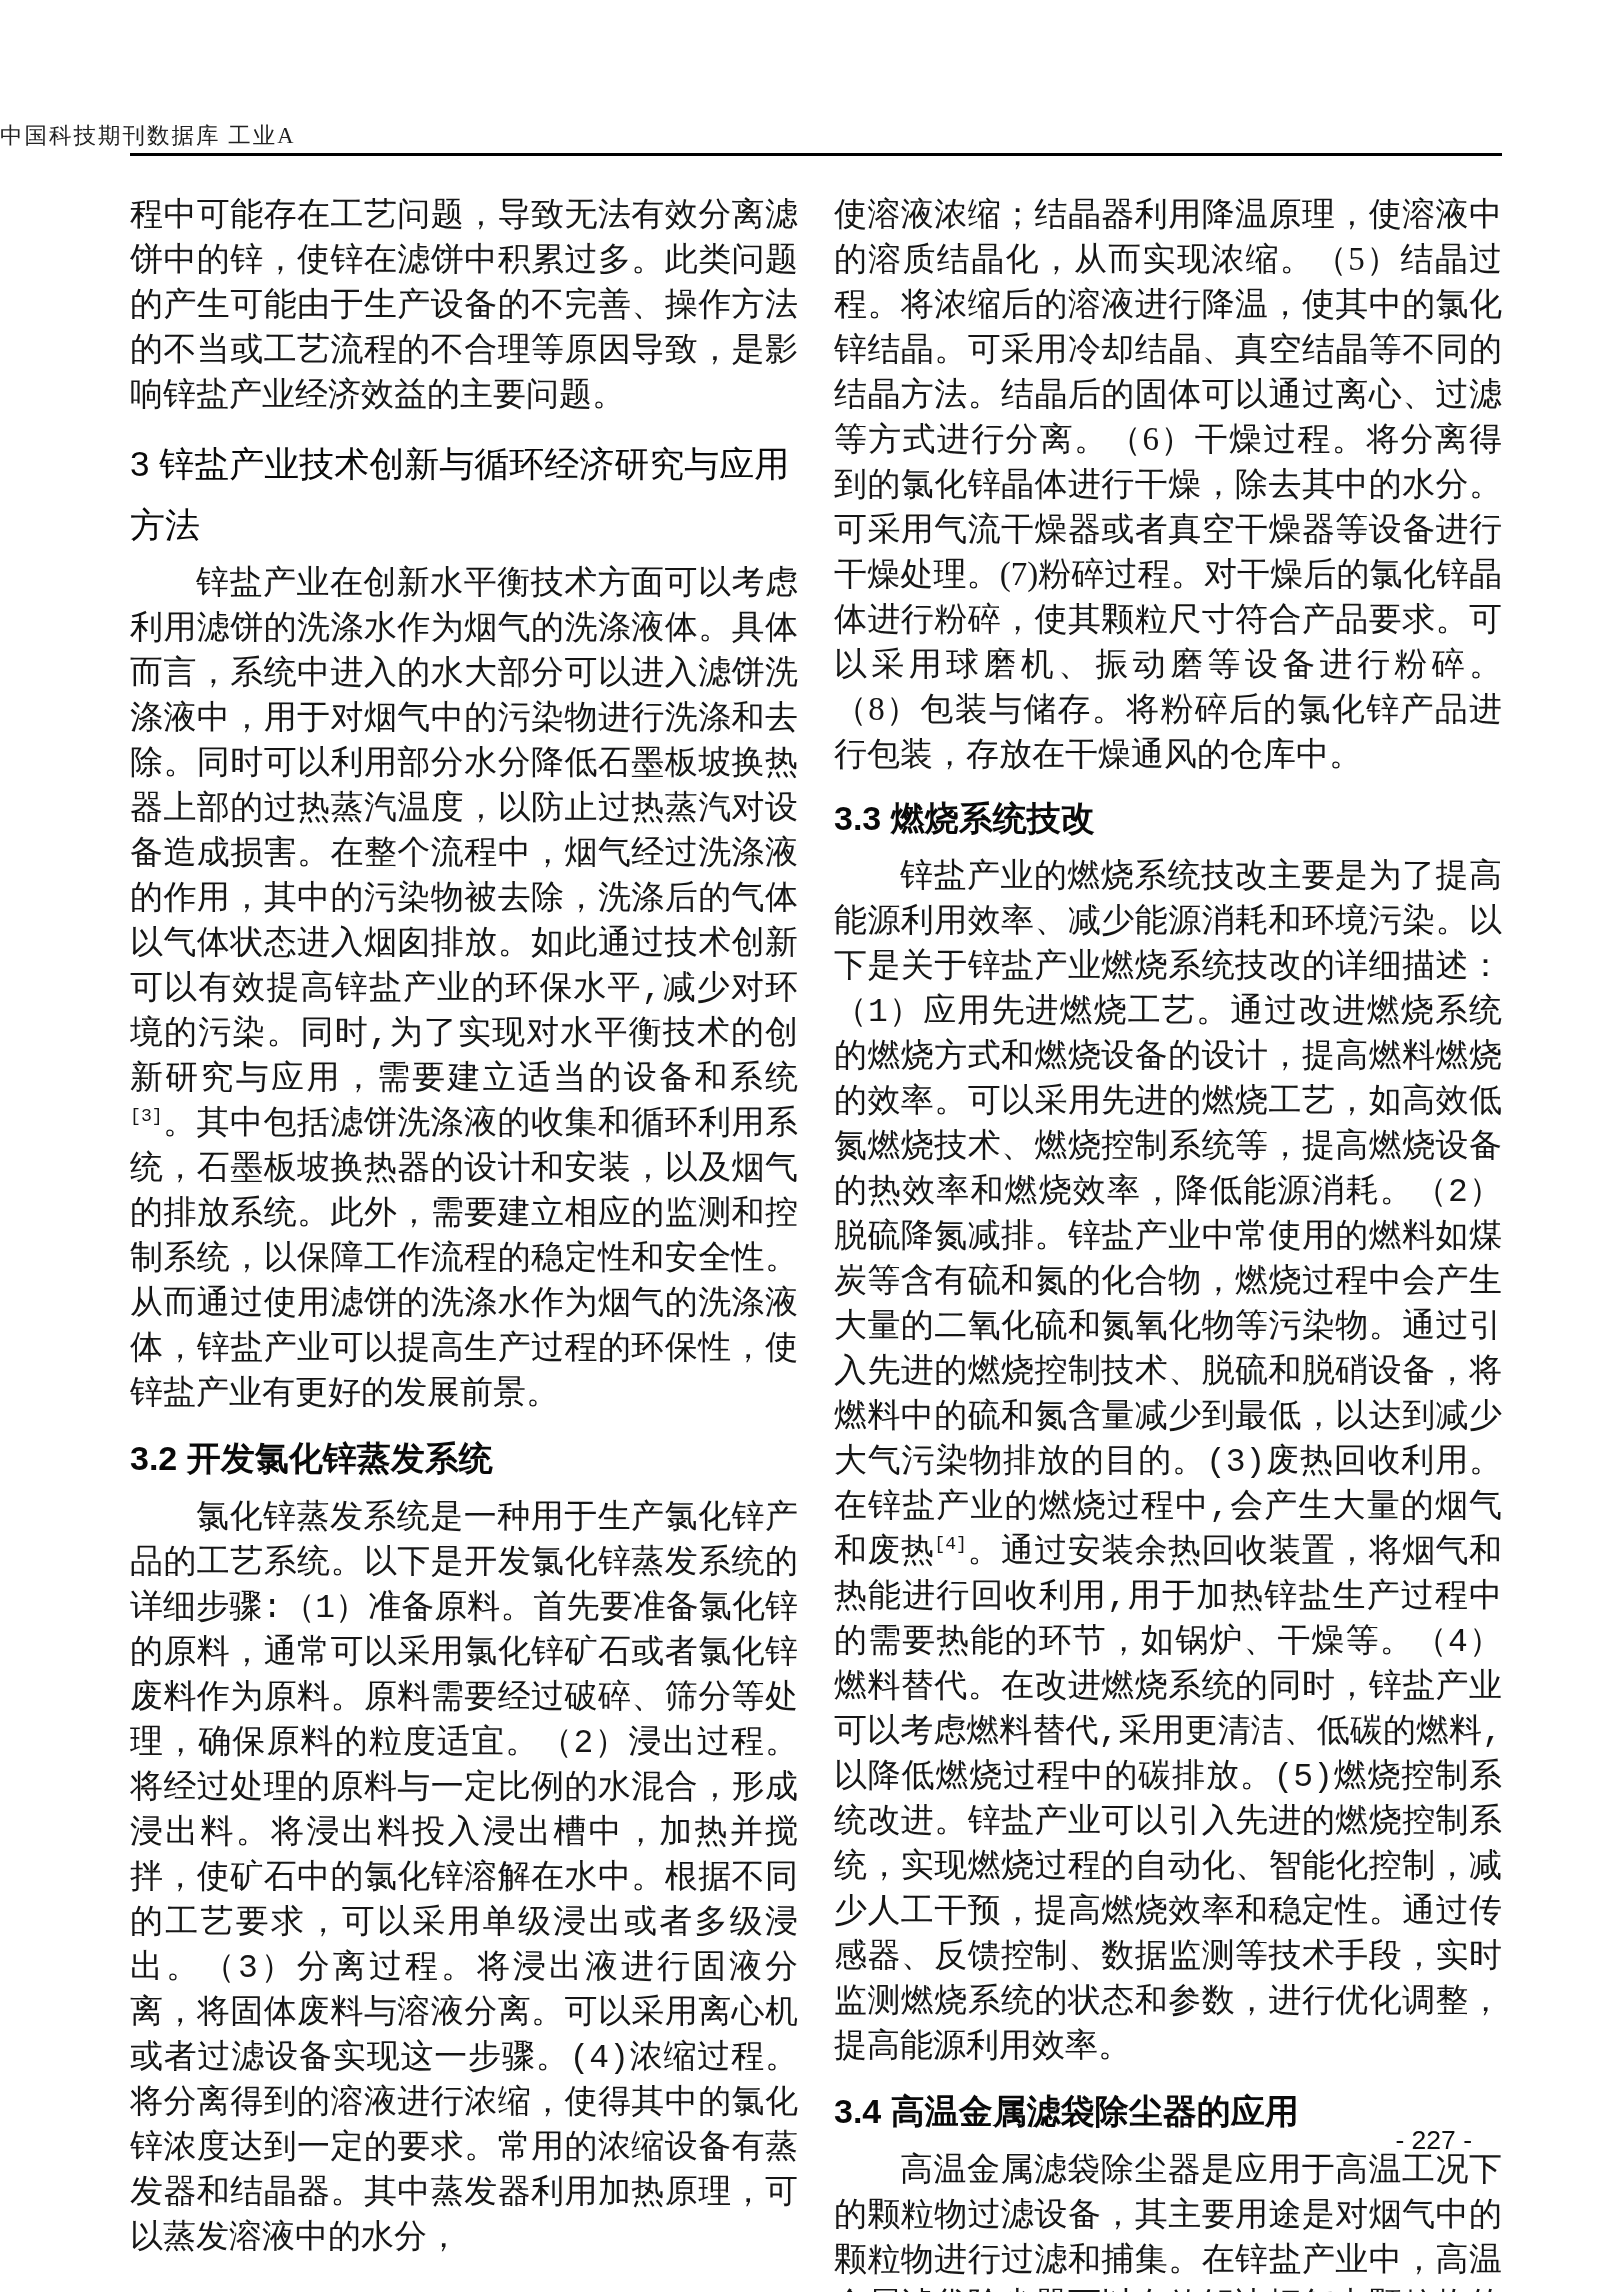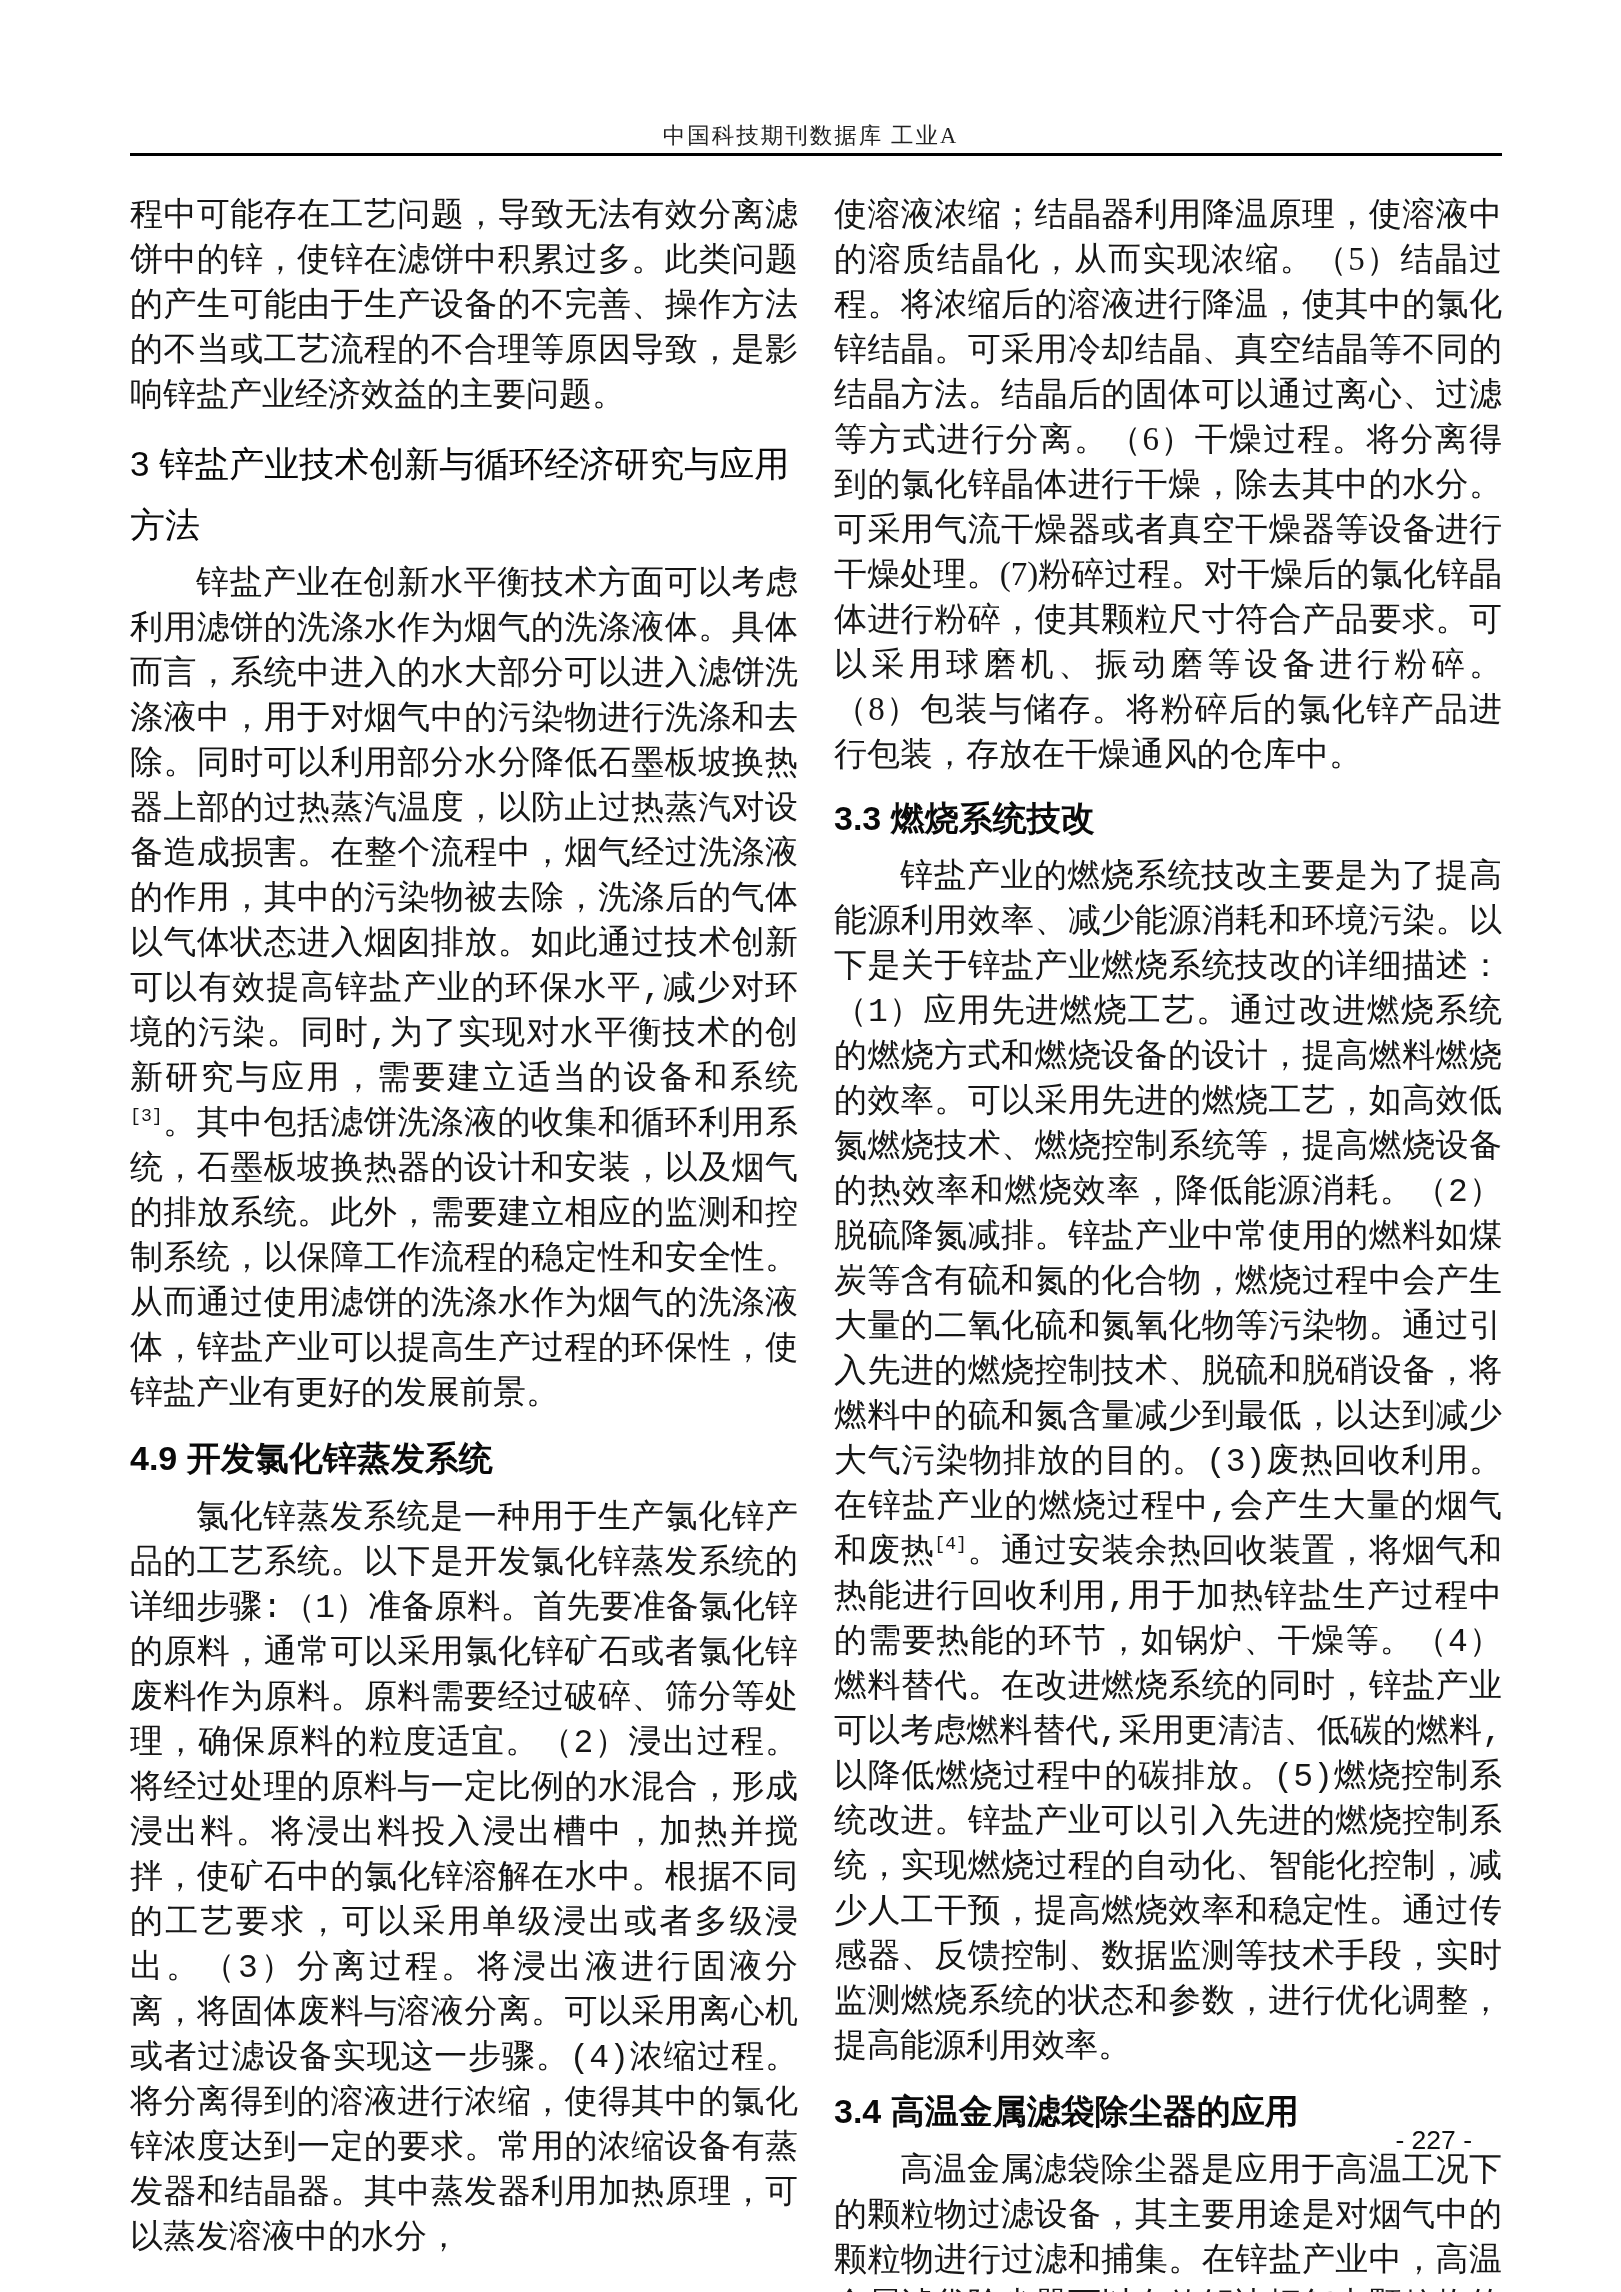--- a/index.html
+++ b/index.html
@@ -13,21 +13,21 @@
     height: 2293px;
     font-family: "Liberation Serif", "DejaVu Serif", serif;
     color: #161616;
     overflow: hidden;
   }
   .header-title {
     position: absolute;
     top: 120px;
     left: 0;
     width: 1621px;
-    text-align: center;
+    text-align: left;
     font-size: 22.5px;
     letter-spacing: 2px;
     color: #222;
   }
   .header-rule {
     position: absolute;
     top: 153px;
     left: 130px;
     width: 1372px;
     height: 0;
@@ -85,21 +85,21 @@
 <body>
 
 <div class="header-title">中国科技期刊数据库 工业A</div>
 
 <div class="header-rule"></div>
 
 <div class="col col-left">
     <div class="blk p"><span>程中可能存在工艺问题，导致无法有效分离滤饼中的锌，使锌在滤饼中积累过多。此类问题的产生可能由于生产设备的不完善、操作方法的不当或工艺流程的不合理等原因导致，是影响锌盐产业经济效益的主要问题。</span></div>
     <div class="blk h1"><span>3 锌盐产业技术创新与循环经济研究与应用方法</span></div>
     <div class="blk p indent"><span>锌盐产业在创新水平衡技术方面可以考虑利用滤饼的洗涤水作为烟气的洗涤液体。具体而言，系统中进入的水大部分可以进入滤饼洗涤液中，用于对烟气中的污染物进行洗涤和去除。同时可以利用部分水分降低石墨板坡换热器上部的过热蒸汽温度，以防止过热蒸汽对设备造成损害。在整个流程中，烟气经过洗涤液的作用，其中的污染物被去除，洗涤后的气体以气体状态进入烟囱排放。如此通过技术创新可以有效提高锌盐产业的环保水平,减少对环境的污染。同时,为了实现对水平衡技术的创新研究与应用，需要建立适当的设备和系统</span><sup class="cite">[3]</sup><span>。其中包括滤饼洗涤液的收集和循环利用系统，石墨板坡换热器的设计和安装，以及烟气的排放系统。此外，需要建立相应的监测和控制系统，以保障工作流程的稳定性和安全性。从而通过使用滤饼的洗涤水作为烟气的洗涤液体，锌盐产业可以提高生产过程的环保性，使锌盐产业有更好的发展前景。</span></div>
-    <div class="blk h2"><span>4.9 开发氯化锌蒸发系统</span></div>
+    <div class="blk h2"><span>3.2 开发氯化锌蒸发系统</span></div>
     <div class="blk p indent"><span>氯化锌蒸发系统是一种用于生产氯化锌产品的工艺系统。以下是开发氯化锌蒸发系统的详细步骤:（1）准备原料。首先要准备氯化锌的原料，通常可以采用氯化锌矿石或者氯化锌废料作为原料。原料需要经过破碎、筛分等处理，确保原料的粒度适宜。（2）浸出过程。将经过处理的原料与一定比例的水混合，形成浸出料。将浸出料投入浸出槽中，加热并搅拌，使矿石中的氯化锌溶解在水中。根据不同的工艺要求，可以采用单级浸出或者多级浸出。（3）分离过程。将浸出液进行固液分离，将固体废料与溶液分离。可以采用离心机或者过滤设备实现这一步骤。(4)浓缩过程。将分离得到的溶液进行浓缩，使得其中的氯化锌浓度达到一定的要求。常用的浓缩设备有蒸发器和结晶器。其中蒸发器利用加热原理，可以蒸发溶液中的水分，</span></div>
   </div>
 
 <div class="col col-right">
     <div class="blk p"><span>使溶液浓缩；结晶器利用降温原理，使溶液中的溶质结晶化，从而实现浓缩。（5）结晶过程。将浓缩后的溶液进行降温，使其中的氯化锌结晶。可采用冷却结晶、真空结晶等不同的结晶方法。结晶后的固体可以通过离心、过滤等方式进行分离。（6）干燥过程。将分离得到的氯化锌晶体进行干燥，除去其中的水分。可采用气流干燥器或者真空干燥器等设备进行干燥处理。(7)粉碎过程。对干燥后的氯化锌晶体进行粉碎，使其颗粒尺寸符合产品要求。可以采用球磨机、振动磨等设备进行粉碎。（8）包装与储存。将粉碎后的氯化锌产品进行包装，存放在干燥通风的仓库中。</span></div>
     <div class="blk h2"><span>3.3 燃烧系统技改</span></div>
     <div class="blk p indent"><span>锌盐产业的燃烧系统技改主要是为了提高能源利用效率、减少能源消耗和环境污染。以下是关于锌盐产业燃烧系统技改的详细描述：（1）应用先进燃烧工艺。通过改进燃烧系统的燃烧方式和燃烧设备的设计，提高燃料燃烧的效率。可以采用先进的燃烧工艺，如高效低氮燃烧技术、燃烧控制系统等，提高燃烧设备的热效率和燃烧效率，降低能源消耗。（2）脱硫降氮减排。锌盐产业中常使用的燃料如煤炭等含有硫和氮的化合物，燃烧过程中会产生大量的二氧化硫和氮氧化物等污染物。通过引入先进的燃烧控制技术、脱硫和脱硝设备，将燃料中的硫和氮含量减少到最低，以达到减少大气污染物排放的目的。(3)废热回收利用。在锌盐产业的燃烧过程中,会产生大量的烟气和废热</span><sup class="cite">[4]</sup><span>。通过安装余热回收装置，将烟气和热能进行回收利用,用于加热锌盐生产过程中的需要热能的环节，如锅炉、干燥等。（4）燃料替代。在改进燃烧系统的同时，锌盐产业可以考虑燃料替代,采用更清洁、低碳的燃料,以降低燃烧过程中的碳排放。(5)燃烧控制系统改进。锌盐产业可以引入先进的燃烧控制系统，实现燃烧过程的自动化、智能化控制，减少人工干预，提高燃烧效率和稳定性。通过传感器、反馈控制、数据监测等技术手段，实时监测燃烧系统的状态和参数，进行优化调整，提高能源利用效率。</span></div>
     <div class="blk h2"><span>3.4 高温金属滤袋除尘器的应用</span></div>
     <div class="blk p indent"><span>高温金属滤袋除尘器是应用于高温工况下的颗粒物过滤设备，其主要用途是对烟气中的颗粒物进行过滤和捕集。在锌盐产业中，高温金属滤袋除尘器可以有效解决烟气中颗粒物的排放问题，减少环境污染，</span></div>
   </div>

